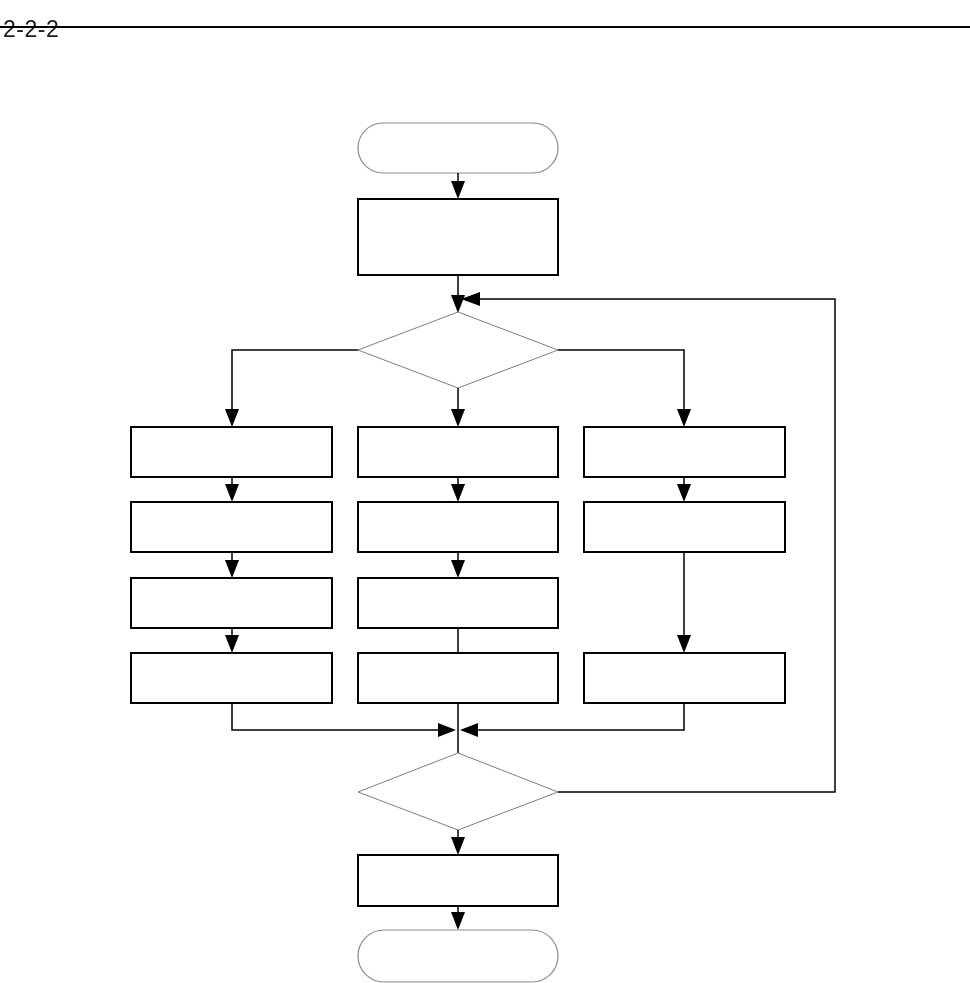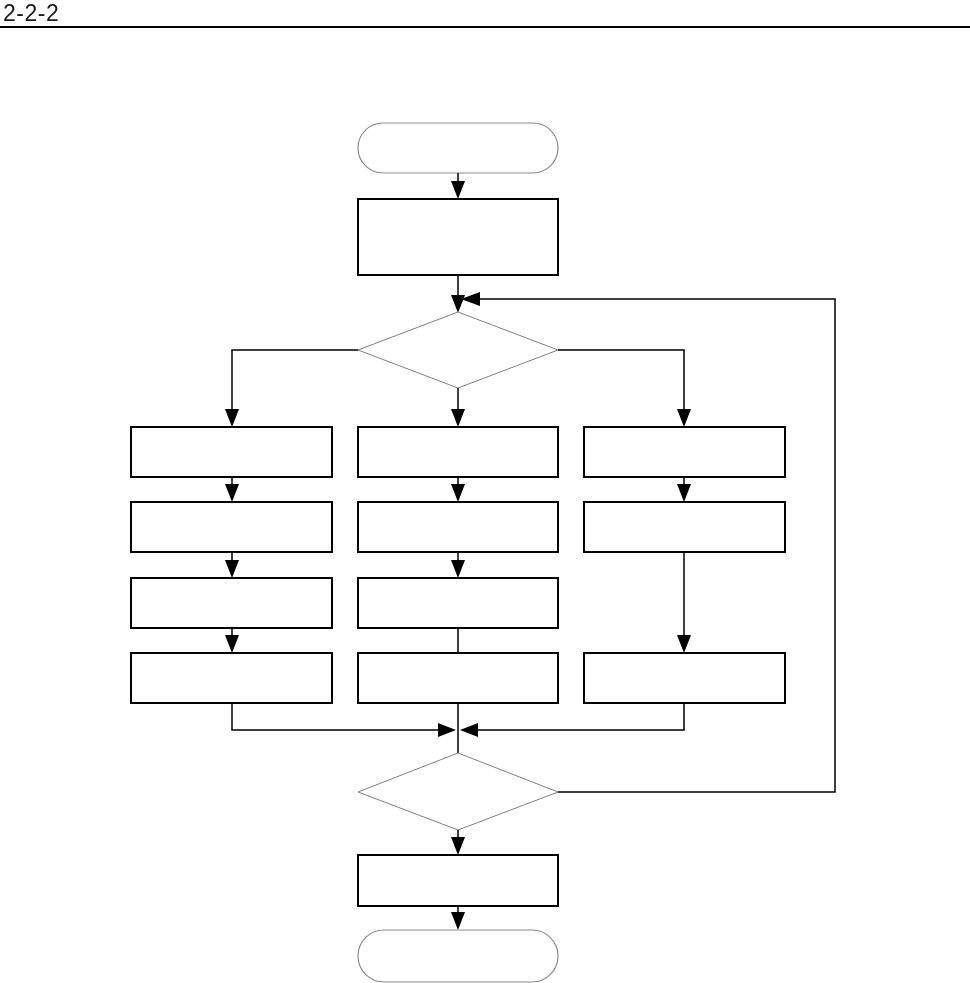--- a/index.html
+++ b/index.html
@@ -11,21 +11,21 @@
   #page {
     position: relative;
     width: 970px;
     height: 983px;
     background: #ffffff;
     overflow: hidden;
   }
   #header-title {
     position: absolute;
     left: 3px;
-    top: 0px;
+    top: 16px;
     font-size: 23px;
     line-height: 26px;
     color: #1a1a1a;
     letter-spacing: 0.5px;
   }
   #header-rule {
     position: absolute;
     left: 0;
     top: 26px;
     width: 970px;

